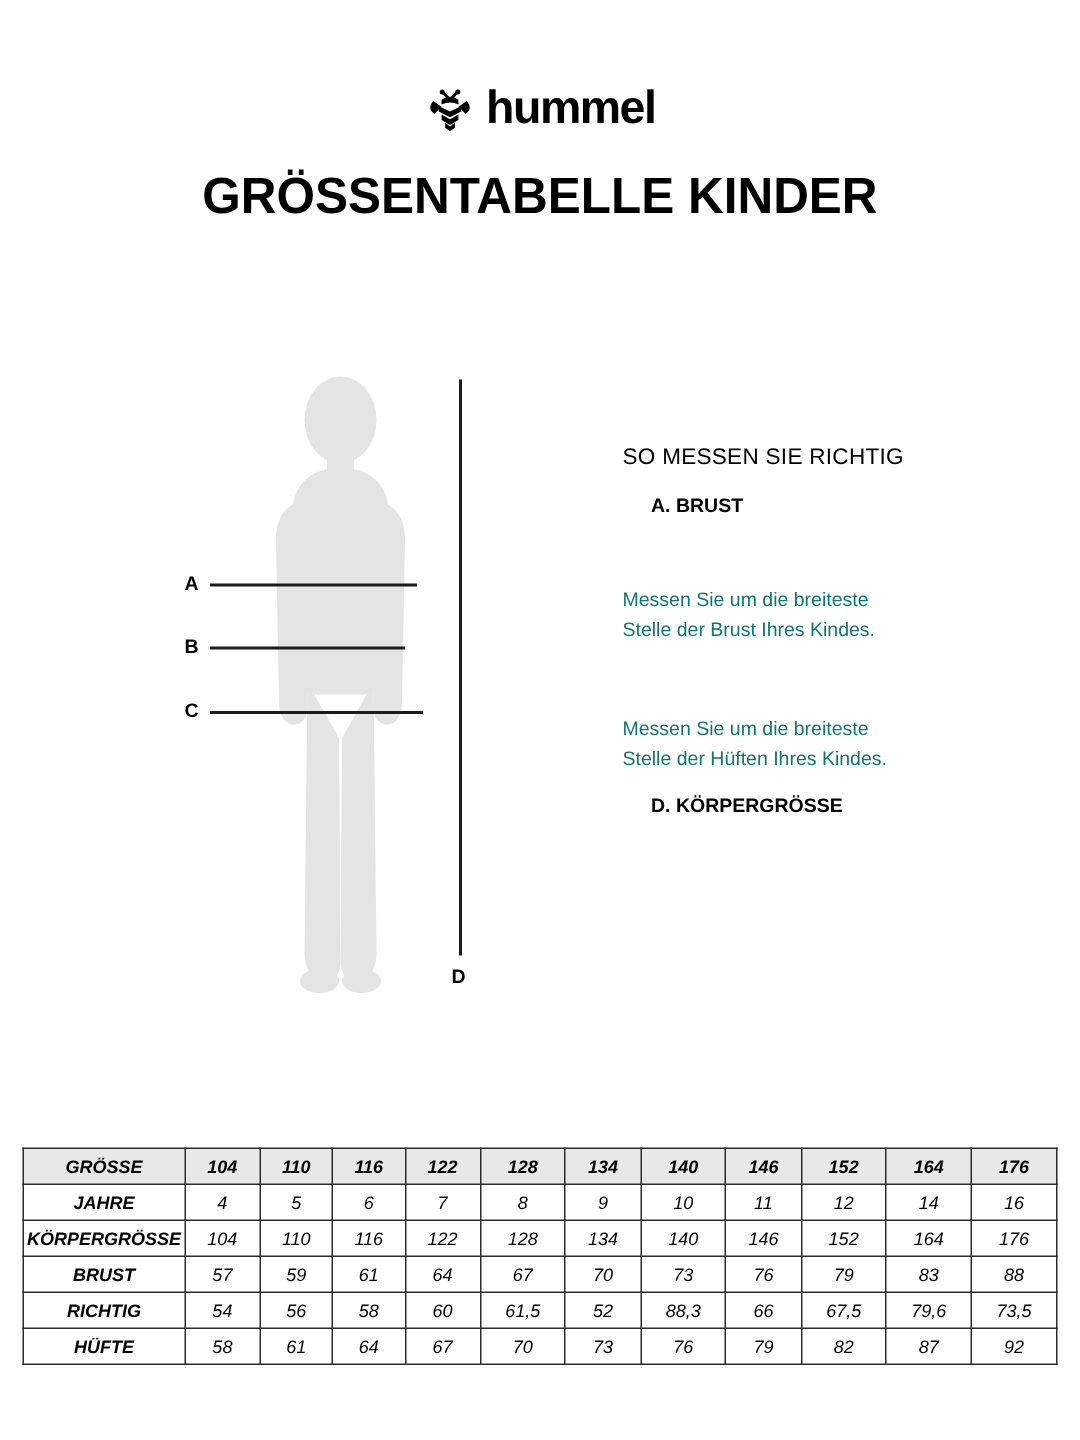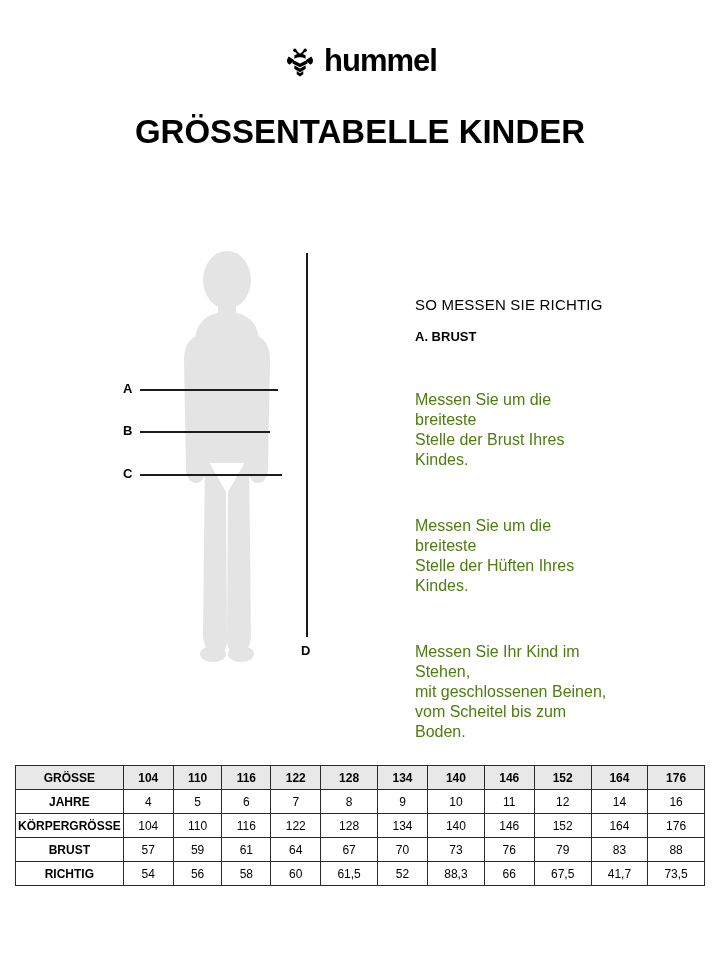--- a/index.html
+++ b/index.html
@@ -1,46 +1,46 @@
 <!DOCTYPE html>
 <html><head>
 <meta charset="utf-8">
 <style>
   * { margin:0; padding:0; box-sizing:border-box; }
   html,body { background:#ffffff; }
   body { font-family:"Liberation Sans","DejaVu Sans",sans-serif; color:#000; }
   .page { position:relative; width:720px; height:960px; background:#fff; overflow:hidden; margin:0 auto; }
 
   
-  .logo-row { position:absolute; top:45px; left:0; right:0; display:flex; justify-content:center; align-items:center; gap:7px; }
+  .logo-row { position:absolute; top:56px; left:0; right:0; display:flex; justify-content:center; align-items:center; gap:7px; }
   .bee svg { display:block; }
   .wordmark { font-size:31px; font-weight:bold; letter-spacing:-1px; line-height:1; padding-bottom:2px; }
 
   
   .title { position:absolute; top:112px; left:0; width:100%; text-align:center;
            font-size:34px; font-weight:bold; letter-spacing:0; transform:scaleX(0.97); }
 
   
   .figure { position:absolute; left:163px; top:250px; width:130px; height:420px; }
   .figure svg { display:block; width:130px; height:420px; }
 
   .mlabel { position:absolute; font-size:13px; font-weight:bold; }
   .hline  { position:absolute; height:2px; background:#1c1c1c; }
   .vline  { position:absolute; width:2px; background:#1c1c1c; }
 
   
   .instructions { position:absolute; left:415px; top:296px; width:200px; }
   .instructions h2 { font-size:15px; font-weight:normal; letter-spacing:0.2px; margin-bottom:16px; }
   .instr { margin-bottom:13px; }
-  .instr h3 { font-size:13px; font-weight:bold; margin-bottom:6px; }
-  .instr p  { font-size:16px; line-height:20px; white-space:pre-line; color:#4d7c0f;margin-top:46px; }
+  .instr h3 { font-size:13px; font-weight:bold; margin-bottom:6px;margin-left:19px; }
+  .instr p  { font-size:13px; line-height:20px; white-space:pre-line; color:#0f766e;margin-top:46px; }
 
   
   .size-table { position:absolute; left:15px; top:765px; width:690px; border-collapse:collapse;
-                font-size:12px; text-align:center; }
+                font-size:12px; text-align:center;font-style:italic; }
   .size-table th, .size-table td { border:1px solid #2b2b2b; height:24px; padding:0 2px; vertical-align:middle; }
   .size-table th { width:104px; font-weight:bold; }
   .size-table td { font-weight:normal; }
   .size-table tr.head-row { background:#e8e8e8; }
   .size-table tr.head-row td { font-weight:bold; }
 </style>
 </head>
 <body>
 
 <div class="page">
@@ -101,23 +101,21 @@
         <div class="instr">
           <h3>A. BRUST</h3>
           <p>Messen Sie um die breiteste
 Stelle der Brust Ihres Kindes.</p>
         </div>
         <div class="instr">
           <p>Messen Sie um die breiteste
 Stelle der Hüften Ihres Kindes.</p>
         </div>
         <div class="instr">
-          <p>Messen Sie Ihr Kind im Stehen,
-mit geschlossenen Beinen,
-vom Scheitel bis zum Boden.</p>
+          <h3>D. KÖRPERGRÖSSE</h3>
         </div>
       </div>
   </section>
 
   <table class="size-table">
     <tbody>
         <tr class="head-row">
           <th>GRÖSSE</th>
           <td>104</td>
           <td>110</td>
@@ -177,19 +175,33 @@
           <th>RICHTIG</th>
           <td>54</td>
           <td>56</td>
           <td>58</td>
           <td>60</td>
           <td>61,5</td>
           <td>52</td>
           <td>88,3</td>
           <td>66</td>
           <td>67,5</td>
-          <td>41,7</td>
+          <td>79,6</td>
           <td>73,5</td>
+        </tr>
+        <tr>
+          <th>HÜFTE</th>
+          <td>58</td>
+          <td>61</td>
+          <td>64</td>
+          <td>67</td>
+          <td>70</td>
+          <td>73</td>
+          <td>76</td>
+          <td>79</td>
+          <td>82</td>
+          <td>87</td>
+          <td>92</td>
         </tr>
       </tbody>
   </table>
 
 </div>
 
 </body></html>

